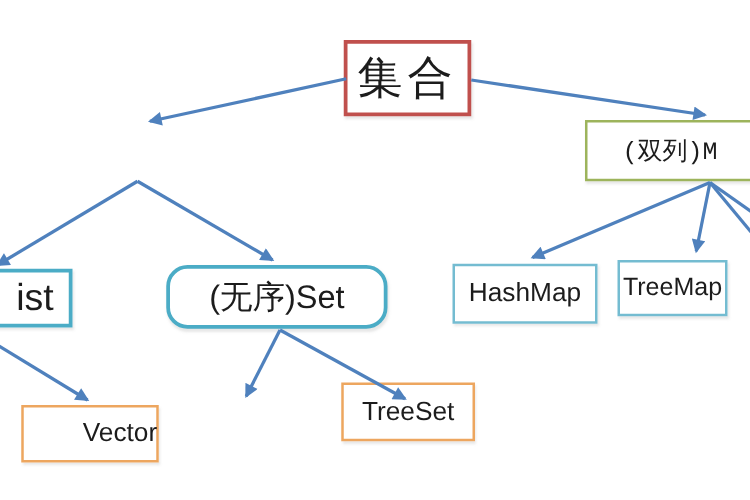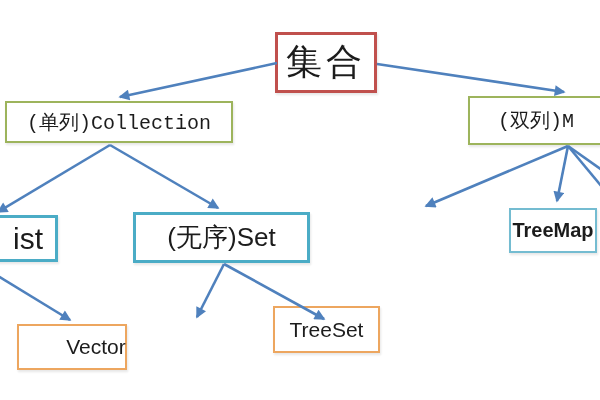--- a/index.html
+++ b/index.html
@@ -21,55 +21,55 @@
     white-space:nowrap;
   }
   .serif{font-family:"Liberation Serif", serif;}
   .mono{font-family:"Liberation Mono","DejaVu Sans Mono", monospace;}
   .sans{font-family:"Liberation Sans", sans-serif;}
 
   .node-root{left:275px;top:32px;width:102px;height:61px;border-width:3px;font-size:36px;letter-spacing:4px;}
   .node-collection{left:5px;top:101px;width:228px;height:42px;border-width:2px;font-size:20px;}
   .node-map{left:468px;top:96px;width:170px;height:49px;border-width:2px;font-size:20px;justify-content:flex-start;padding-left:28px;}
   .node-list{left:-150px;top:215px;width:208px;height:47px;border-width:3px;font-size:30px;justify-content:flex-end;padding-right:12px;}
-  .node-set{left:133px;top:212px;width:177px;height:51px;border-width:3px;font-size:26px;}
+  .node-set{left:133px;top:212px;width:177px;height:51px;border-width:3px;font-size:26px;border-radius:17px;}
   .node-hashmap{left:362px;top:211px;width:116px;height:48px;border-width:2px;font-size:21px;}
-  .node-treemap{left:509px;top:208px;width:88px;height:45px;border-width:2px;font-size:20px;font-weight:bold;}
+  .node-treemap{left:494px;top:208px;width:88px;height:45px;border-width:2px;font-size:20px;}
   .node-vector{left:17px;top:324px;width:110px;height:46px;border-width:2px;font-size:21px;padding-left:48px;}
   .node-hashset{left:140px;top:322px;width:108px;height:47px;border-width:2px;font-size:21px;}
   .node-treeset{left:273px;top:306px;width:107px;height:47px;border-width:2px;font-size:21px;}
 
   svg.edges{position:absolute;inset:0;z-index:5;pointer-events:none;}
   svg.edges line{stroke-width:2.6px;fill:none;}
 </style>
 </head>
 <body>
 
 <div class="canvas">
 
   <div class="node serif node-root" style="border-color: rgb(192, 80, 77);">
     <span>集合</span>
   </div>
 
-  <div class="node mono node-collection" style="border-color: rgb(157, 180, 92);">
-    <span>(单列)Collection</span>
-  </div>
 
   <div class="node mono node-map" style="border-color: rgb(157, 180, 92);">
     <span>(双列)M</span>
   </div>
 
   <div class="node sans node-list" style="border-color: rgb(75, 172, 198);">
     <span>ist</span>
   </div>
 
   <div class="node sans node-set" style="border-color: rgb(75, 172, 198);">
     <span>(无序)Set</span>
   </div>
 
+  <div class="node sans node-hashmap" style="border-color: rgb(116, 188, 209);">
+    <span>HashMap</span>
+  </div>
 
   <div class="node sans node-treemap" style="border-color: rgb(116, 188, 209);">
     <span>TreeMap</span>
   </div>
 
   <div class="node sans node-vector" style="border-color: rgb(237, 166, 95);">
     <span>Vector</span>
   </div>
 
 

